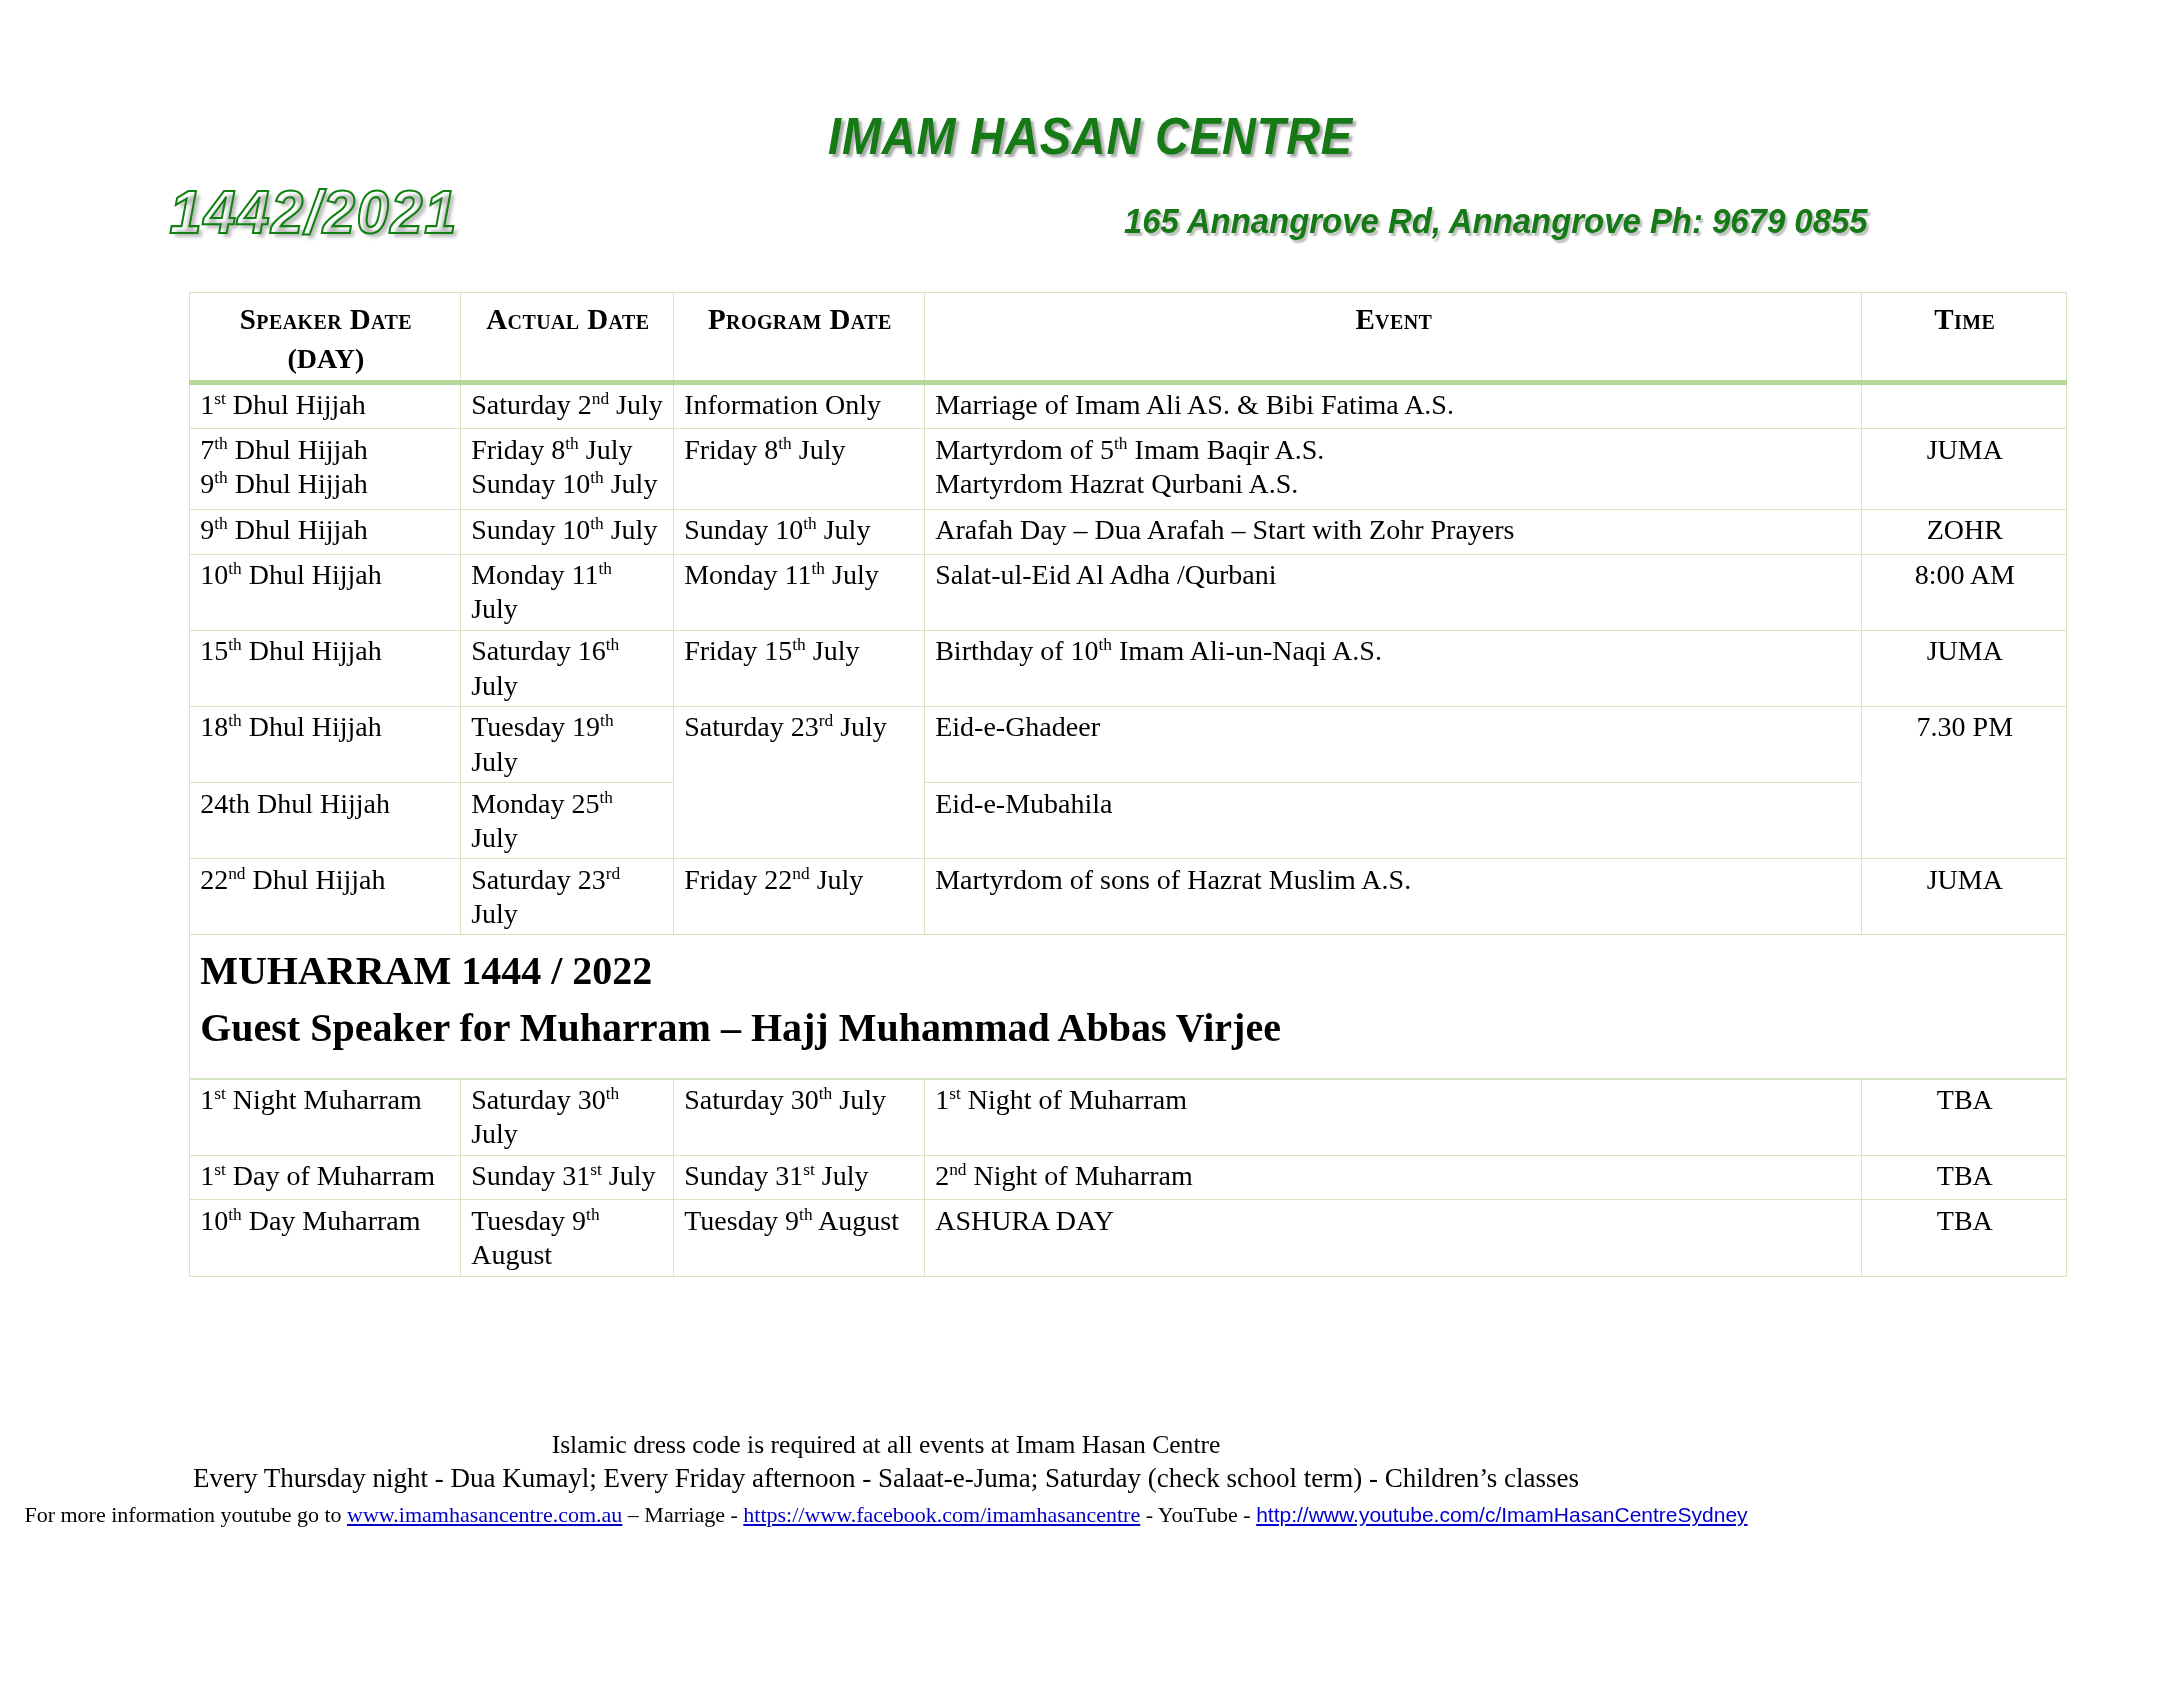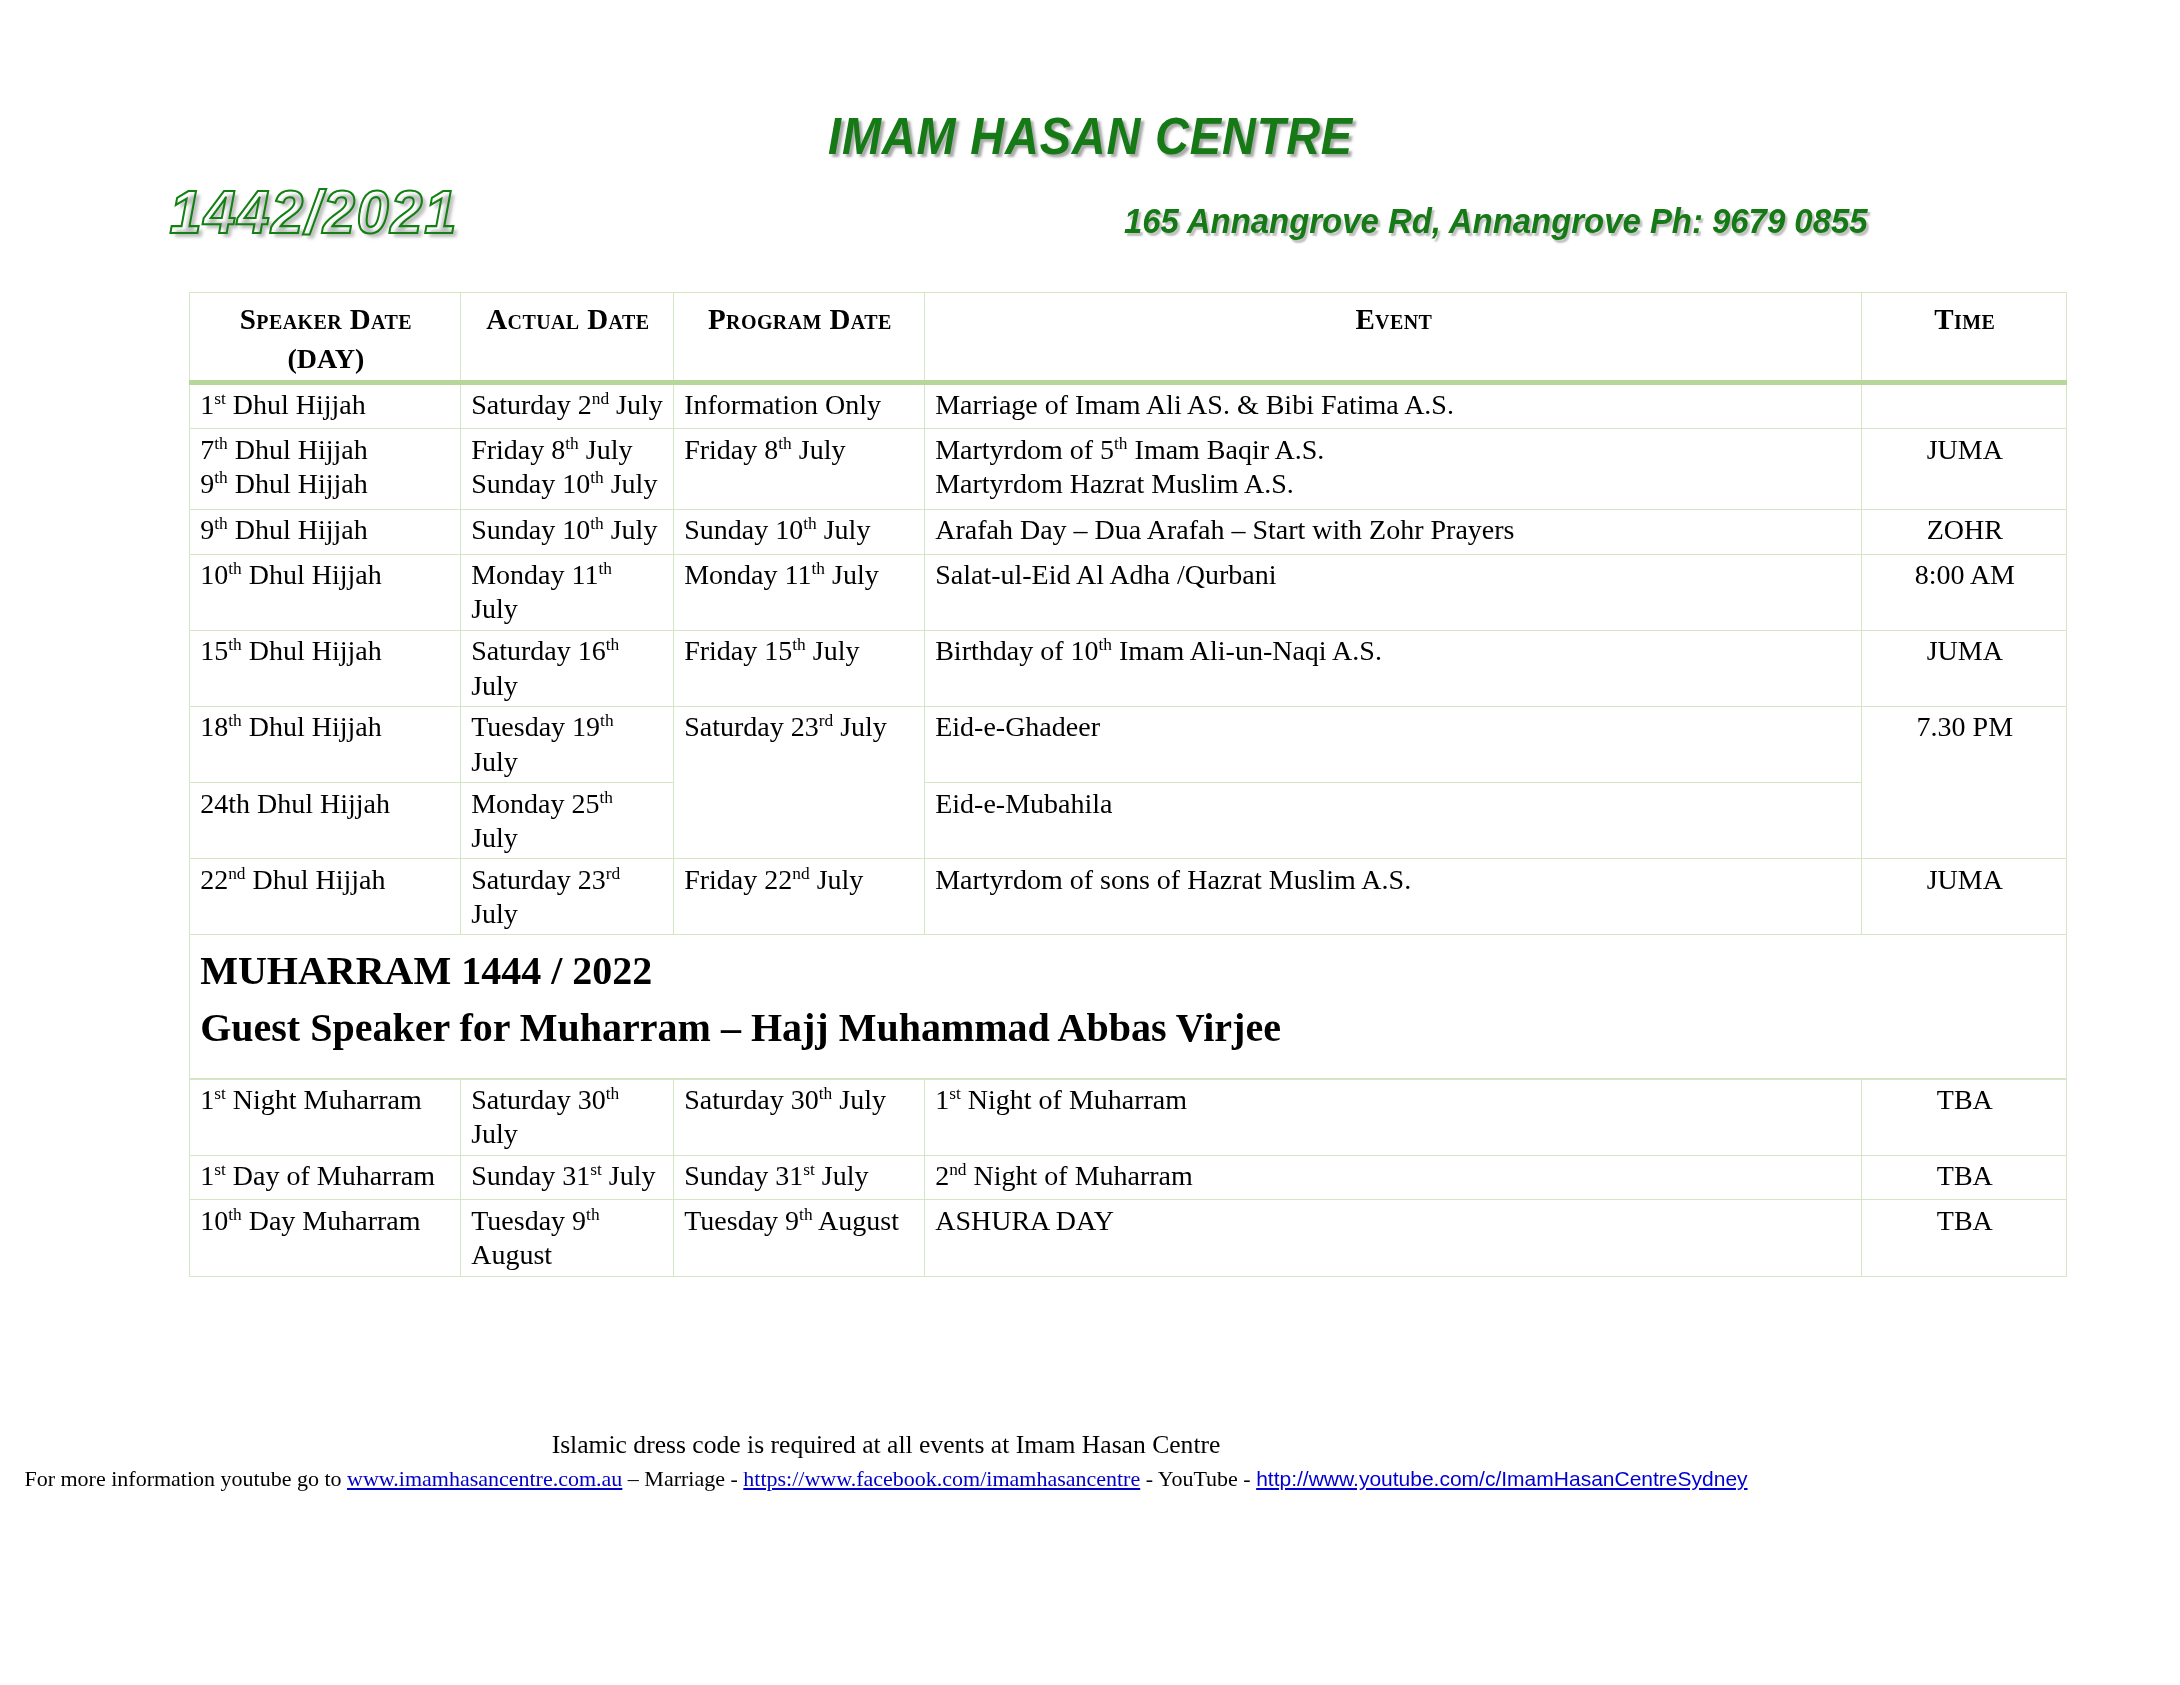--- a/index.html
+++ b/index.html
@@ -221,21 +221,21 @@
         <div><span>7</span><sup>th</sup><span> Dhul Hijjah</span></div>
         <div><span>9</span><sup>th</sup><span> Dhul Hijjah</span></div>
       </td>
       <td class="c-left">
         <div><span>Friday </span><span>8</span><sup>th</sup><span> July</span></div>
         <div><span>Sunday </span><span>10</span><sup>th</sup><span> July</span></div>
       </td>
       <td class="c-left"><span>Friday </span><span>8</span><sup>th</sup><span> July</span></td>
       <td class="c-left">
         <div><span>Martyrdom of 5</span><sup>th</sup><span> Imam Baqir A.S.</span></div>
-        <div>Martyrdom Hazrat Muslim A.S.</div>
+        <div>Martyrdom Hazrat Qurbani A.S.</div>
       </td>
       <td class="c-center">JUMA</td>
     </tr>
 
     <tr class="data-row">
       <td class="c-left"><span>9</span><sup>th</sup><span> Dhul Hijjah</span></td>
       <td class="c-left"><span>Sunday </span><span>10</span><sup>th</sup><span> July</span></td>
       <td class="c-left"><span>Sunday </span><span>10</span><sup>th</sup><span> July</span></td>
       <td class="c-left"><span>Arafah Day – Dua Arafah – Start with Zohr Prayers</span></td>
       <td class="c-center">ZOHR</td>
@@ -308,17 +308,18 @@
       <td class="c-left"><span>Tuesday </span><span>9</span><sup>th</sup><span> August</span></td>
       <td class="c-left b">ASHURA DAY</td>
       <td class="c-center">TBA</td>
     </tr>
 
   </tbody>
 </table>
 
 <div id="footer-block">
   <div id="footer-line-1">Islamic dress code is required at all events at Imam Hasan Centre</div>
+  <div id="footer-line-2">Every Thursday night - Dua Kumayl; Every Friday afternoon - Salaat-e-Juma; Saturday (check school term) - Children’s classes</div>
   <div id="footer-line-3">
     <span>For more information youtube go to </span><a class="link" href="#">www.imamhasancentre.com.au</a><span> – Marriage - </span><a class="link" href="#">https://www.facebook.com/imamhasancentre</a><span> - YouTube - </span><a class="link-sans" href="#">http://www.youtube.com/c/ImamHasanCentreSydney</a>
   </div>
 </div>
 
 
 </body></html>

